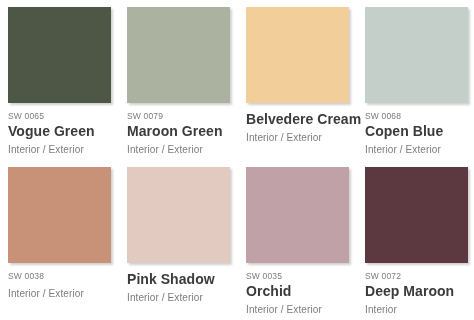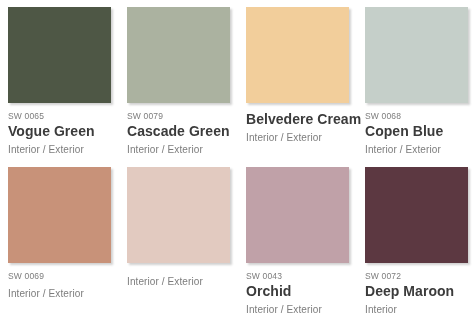--- a/index.html
+++ b/index.html
@@ -98,21 +98,21 @@
         <div class="swatch-name">Vogue Green</div>
         <div class="swatch-usage">Interior / Exterior</div>
       </div>
     </div>
     <div class="swatch-cell">
       <div class="swatch-chip-wrap">
         <div class="swatch-chip" style="background-color: rgb(171, 178, 160);"></div>
       </div>
       <div class="swatch-meta">
         <div class="swatch-code">SW 0079</div>
-        <div class="swatch-name">Cascade Green</div>
+        <div class="swatch-name">Maroon Green</div>
         <div class="swatch-usage">Interior / Exterior</div>
       </div>
     </div>
     <div class="swatch-cell">
       <div class="swatch-chip-wrap">
         <div class="swatch-chip" style="background-color: rgb(242, 206, 155);"></div>
       </div>
       <div class="swatch-meta">
         <div class="swatch-name">Belvedere Cream</div>
         <div class="swatch-usage">Interior / Exterior</div>
@@ -126,38 +126,39 @@
         <div class="swatch-code">SW 0068</div>
         <div class="swatch-name">Copen Blue</div>
         <div class="swatch-usage">Interior / Exterior</div>
       </div>
     </div>
     <div class="swatch-cell">
       <div class="swatch-chip-wrap">
         <div class="swatch-chip" style="background-color: rgb(200, 146, 121);"></div>
       </div>
       <div class="swatch-meta">
-        <div class="swatch-code">SW 0069</div>
+        <div class="swatch-code">SW 0038</div>
         <div class="swatch-usage">Interior / Exterior</div>
       </div>
     </div>
     <div class="swatch-cell">
       <div class="swatch-chip-wrap">
         <div class="swatch-chip" style="background-color: rgb(226, 202, 192);"></div>
       </div>
       <div class="swatch-meta">
+        <div class="swatch-name">Pink Shadow</div>
         <div class="swatch-usage">Interior / Exterior</div>
       </div>
     </div>
     <div class="swatch-cell">
       <div class="swatch-chip-wrap">
         <div class="swatch-chip" style="background-color: rgb(192, 161, 168);"></div>
       </div>
       <div class="swatch-meta">
-        <div class="swatch-code">SW 0043</div>
+        <div class="swatch-code">SW 0035</div>
         <div class="swatch-name">Orchid</div>
         <div class="swatch-usage">Interior / Exterior</div>
       </div>
     </div>
     <div class="swatch-cell">
       <div class="swatch-chip-wrap">
         <div class="swatch-chip" style="background-color: rgb(92, 56, 65);"></div>
       </div>
       <div class="swatch-meta">
         <div class="swatch-code">SW 0072</div>

